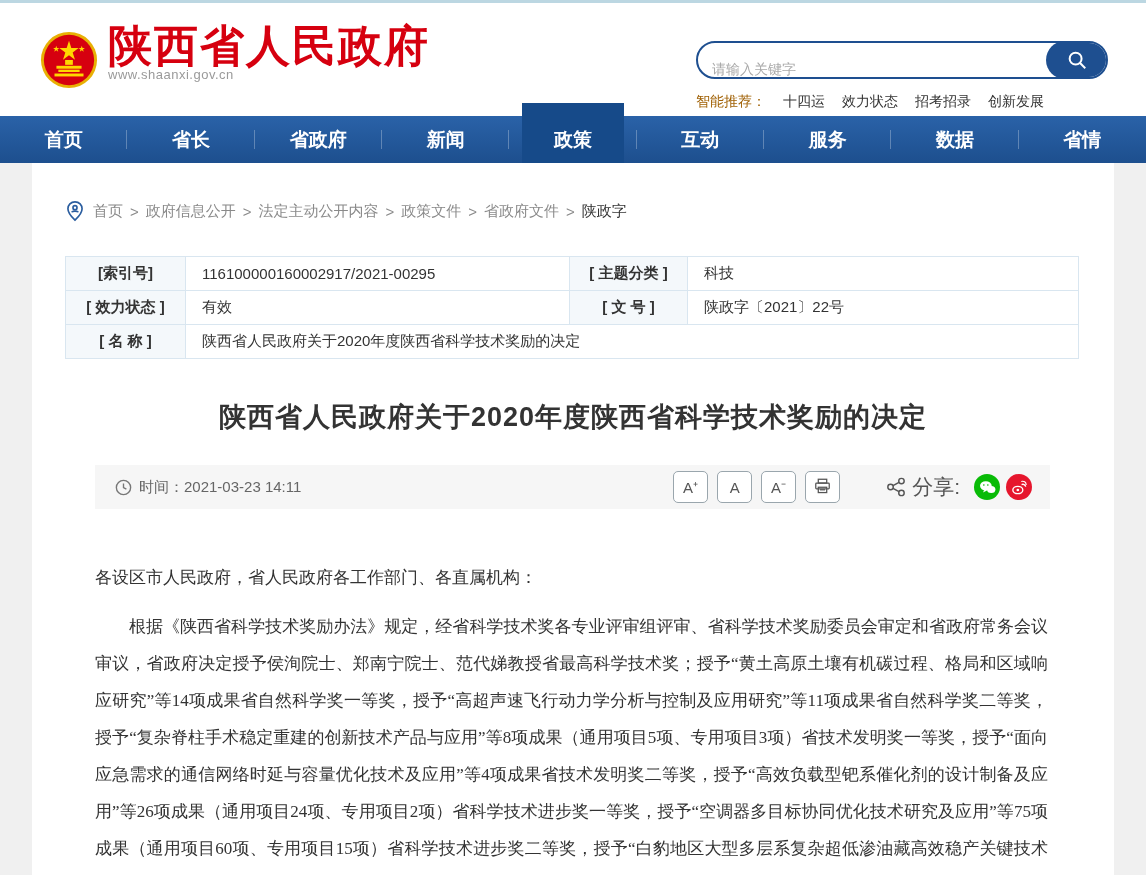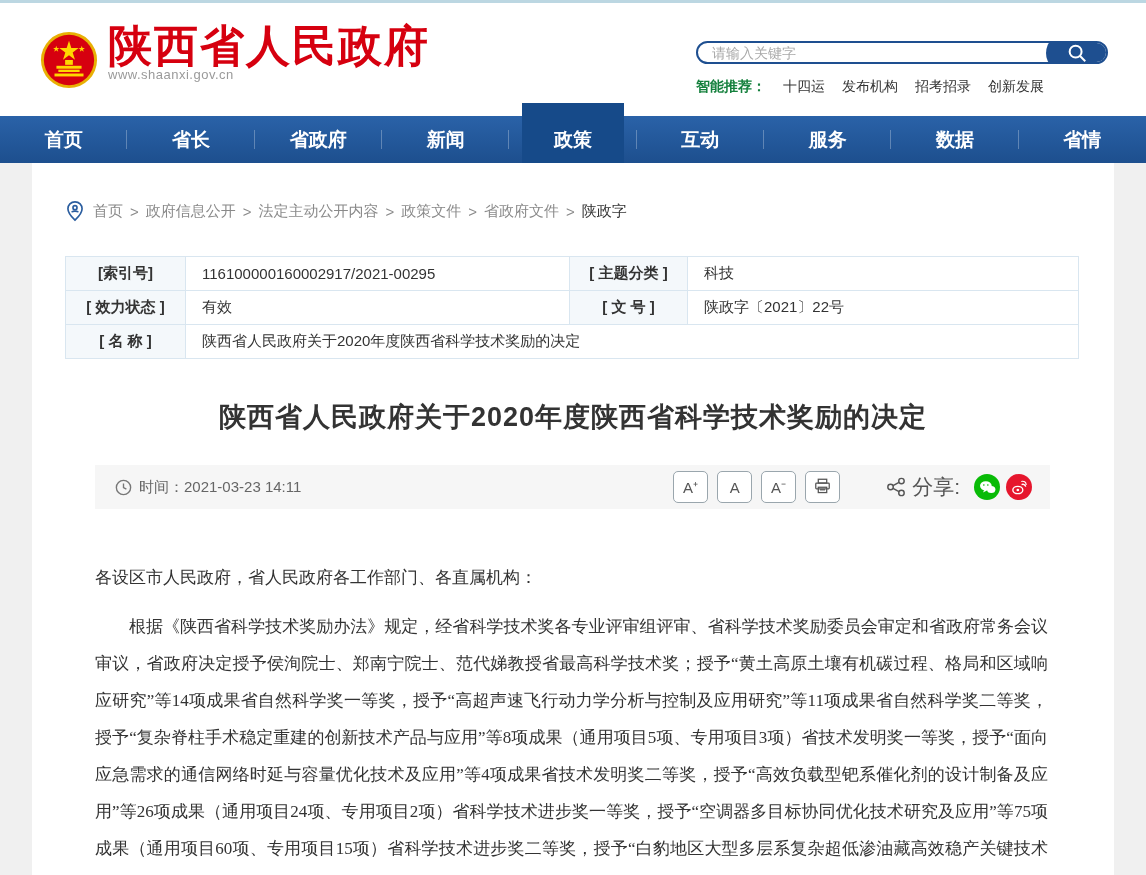--- a/index.html
+++ b/index.html
@@ -9,26 +9,26 @@
   
   .topline { height:3px; background:#bcd7e2; }
   .header { height:113px; background:#fff; position:relative; }
   .logo-wrap { position:absolute; left:40px; top:24px; display:flex; align-items:flex-start; }
   .emblem { width:58px; height:58px; margin-top:4px; }
   .logo-text { margin-left:10px; }
   .site-name { font-size:44px; font-weight:bold; color:#d6000f; letter-spacing:2px; line-height:38px; }
   .site-url { font-size:13px; color:#9a9a9a; margin-top:2px; letter-spacing:.5px; }
 
   .header-right { position:absolute; right:38px; top:38px; width:412px; }
-  .searchbox { display:flex; align-items:center; height:23px; border:2px solid #1e4f90; border-radius:19px; background:#fff; overflow:hidden; }
+  .searchbox { display:flex; align-items:flex-end; height:38px; border:2px solid #1e4f90; border-radius:19px; background:#fff; overflow:hidden; }
   .searchbox input { flex:1; border:none; outline:none; font-size:14px; color:#333; padding:0 14px; background:transparent; }
   .searchbox input::placeholder { color:#a9a9a9; }
   .search-btn { width:62px; height:38px; margin:-2px; border:none; background:#1e4f90; border-radius:19px; cursor:pointer; display:flex; align-items:center; justify-content:center; }
   .hotrow { margin-top:14px; font-size:14px; display:flex; align-items:center; }
-  .hot-label { color:#15803d; font-weight:bold; }
+  .hot-label { color:#a16207; font-weight:normal; }
   .hotrow a { color:#333; text-decoration:none; margin-left:17px; }
 
   
   .nav { height:47px; background:linear-gradient(#2a62a8,#1d4f8e); display:flex; position:relative; }
   .nav-item { flex:1; display:flex; align-items:center; justify-content:center; color:#fff; font-size:19px; font-weight:bold; cursor:pointer; position:relative; }
   .nav-item:not(:last-child)::after { content:""; position:absolute; right:0; top:14px; height:19px; width:1px; background:rgba(255,255,255,.28); }
   .nav-item .lbl { position:relative; z-index:2; }
   .nav-item.active::before { content:""; position:absolute; left:13px; right:13px; top:-13px; bottom:0; background:#164a89; z-index:1; }
 
   
@@ -95,21 +95,21 @@
       <button class="search-btn">
         <svg width="22" height="22" viewBox="0 0 24 24" fill="none" stroke="#fff" stroke-width="2.2">
           <circle cx="10.5" cy="10.5" r="6.5"></circle>
             <line x1="15.3" y1="15.3" x2="21" y2="21"></line>
         </svg>
       </button>
     </div>
     <div class="hotrow">
       <span class="hot-label">智能推荐：</span>
       <a href="#">十四运</a>
-      <a href="#">发布机构</a>
+      <a href="#">效力状态</a>
       <a href="#">招考招录</a>
       <a href="#">创新发展</a>
     </div>
   </div>
 </div>
 
 <div class="nav">
   <div class="nav-item">
       <span class="lbl">首页</span>
     </div>

